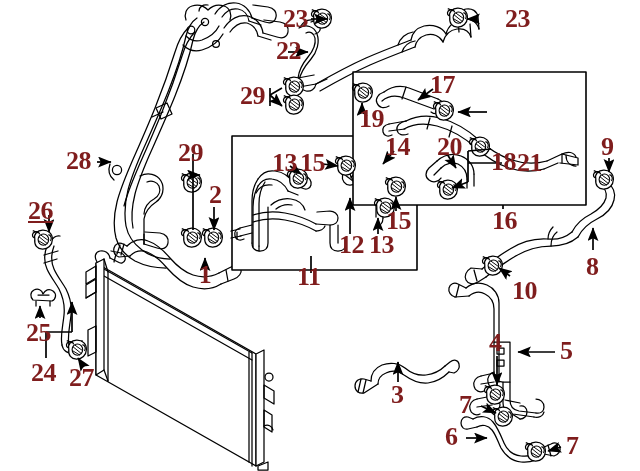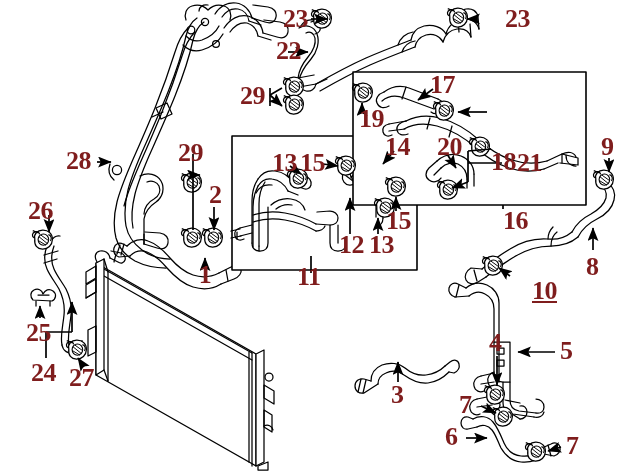--- a/index.html
+++ b/index.html
@@ -364,38 +364,38 @@
   <div class="callout" style="left:205px;top:262px;transform:translateX(-50%);">1</div>
   <div class="callout" style="left:209px;top:182px;">2</div>
   <div class="callout" style="left:391px;top:382px;">3</div>
   <div class="callout" style="left:489px;top:330px;">4</div>
   <div class="callout" style="left:560px;top:338px;">5</div>
   <div class="callout" style="left:445px;top:424px;">6</div>
   <div class="callout" style="left:459px;top:392px;">7</div>
   <div class="callout" style="left:566px;top:433px;">7</div>
   <div class="callout" style="left:586px;top:254px;">8</div>
   <div class="callout" style="left:601px;top:134px;">9</div>
-  <div class="callout" style="left:532px;top:278px;text-decoration:underline;">10</div>
+  <div class="callout" style="left:512px;top:278px;">10</div>
   <div class="callout" style="left:297px;top:264px;">11</div>
   <div class="callout" style="left:339px;top:232px;">12</div>
   <div class="callout" style="left:272px;top:150px;">13</div>
   <div class="callout" style="left:369px;top:232px;">13</div>
   <div class="callout" style="left:385px;top:134px;">14</div>
   <div class="callout" style="left:300px;top:150px;">15</div>
   <div class="callout" style="left:386px;top:208px;">15</div>
-  <div class="callout" style="left:492px;top:208px;margin-left:11px;">16</div>
+  <div class="callout" style="left:492px;top:208px;">16</div>
   <div class="callout" style="left:430px;top:72px;">17</div>
   <div class="callout" style="left:491px;top:107px;margin-top:42px;">18</div>
   <div class="callout" style="left:359px;top:106px;text-align:center;">19</div>
   <div class="callout" style="left:437px;top:134px;">20</div>
   <div class="callout" style="left:517px;top:150px;">21</div>
   <div class="callout" style="left:276px;top:38px;">22</div>
   <div class="callout" style="left:283px;top:6px;">23</div>
   <div class="callout" style="left:505px;top:6px;">23</div>
   <div class="callout" style="left:31px;top:360px;">24</div>
   <div class="callout" style="left:26px;top:320px;">25</div>
-  <div class="callout" style="left:28px;top:198px;">26</div>
+  <div class="callout" style="left:28px;top:198px;text-decoration:underline;">26</div>
   <div class="callout" style="left:69px;top:365px;">27</div>
   <div class="callout" style="left:66px;top:148px;">28</div>
   <div class="callout" style="left:178px;top:140px;">29</div>
   <div class="callout" style="left:240px;top:83px;">29</div>
 
 </div>
 
 </body></html>

